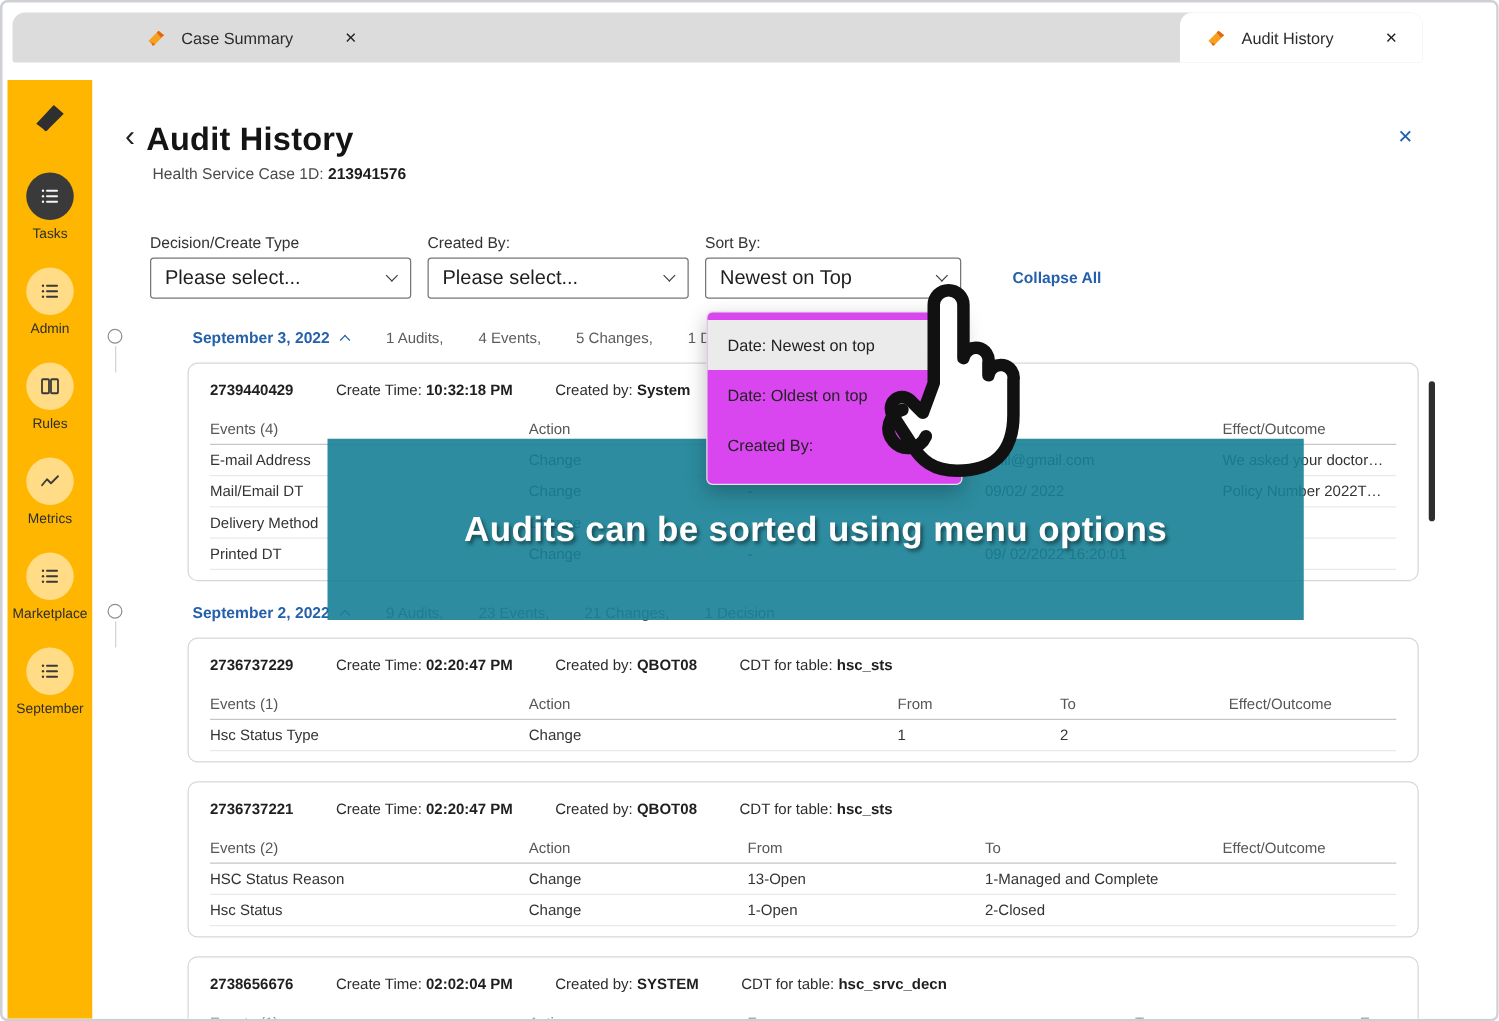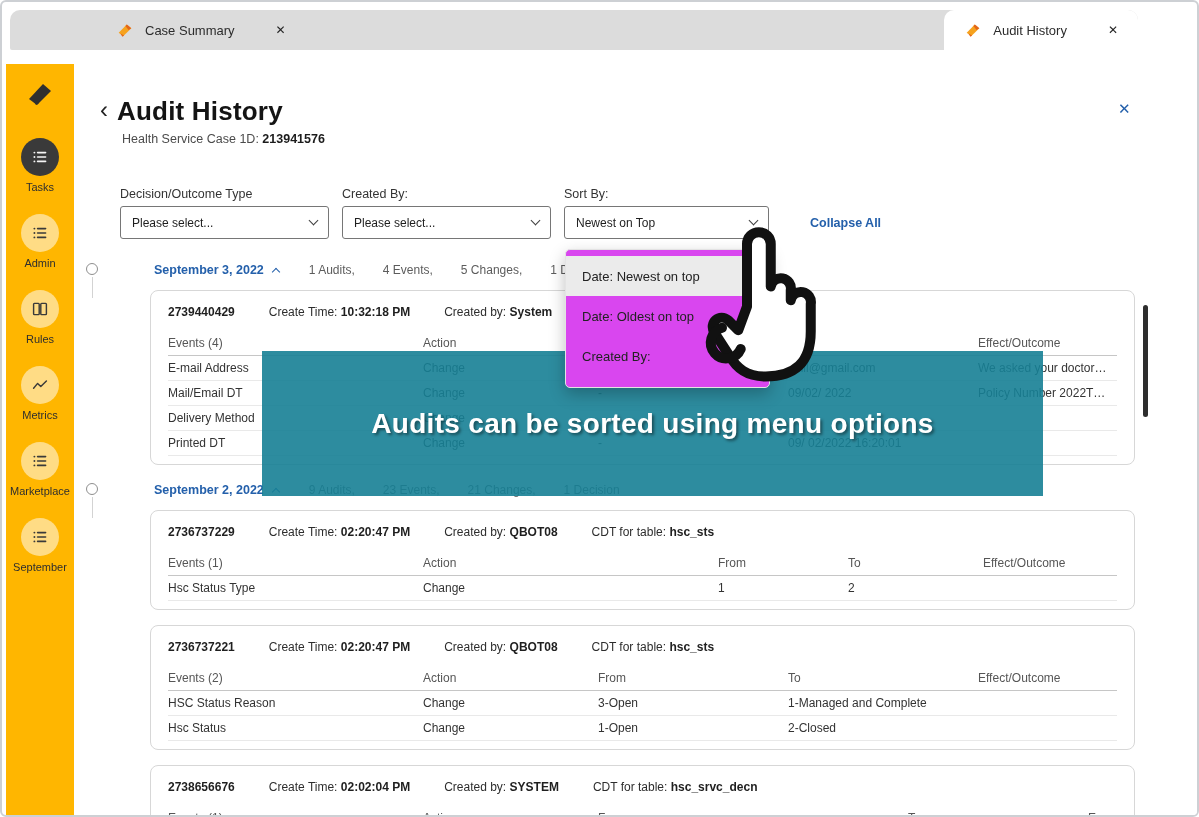--- a/index.html
+++ b/index.html
@@ -66,21 +66,21 @@
     color: var(--blue, #2460ab); font-size: 15px; font-weight: bold; cursor: pointer;
   }
 
   
   .filters { margin: 41px 0 0 46px; display: flex; gap: 13px; }
   .field { display: flex; flex-direction: column; }
   .field .flabel { font-size: 12.5px; color: #333; }
   .selectbox {
     margin-top: 5px; height: 33px; border: 1px solid #767676; border-radius: 3px;
     background: #fff; display: flex; align-items: center; justify-content: space-between;
-    padding: 0 11px; font-size: 12px; color: #1e1e1e; cursor: pointer;
+    padding: 0 11px; font-size: 16px; color: #1e1e1e; cursor: pointer;
   }
   .w209 { width: 209px; } .w205 { width: 205px; }
   .chev-down {
     width: 7px; height: 7px; border-right: 1.7px solid #3f3f3f; border-bottom: 1.7px solid #3f3f3f;
     transform: rotate(45deg); margin-top: -4px;
   }
   .collapse-wrap { padding-top: 26px; margin-left: 28px; }
   .collapse-link { font-size: 12.5px; font-weight: bold; color: var(--blue, #2460ab); cursor: pointer; }
 
   
@@ -264,21 +264,21 @@
       <span class="back-chevron">‹</span>
       <span class="page-title">Audit History</span>
     </div>
     <div class="case-line">
       <span>Health Service Case 1D:</span>
       <b>213941576</b>
     </div>
 
     <div class="filters">
       <div class="field w209">
-        <span class="flabel">Decision/Outcome Type</span>
+        <span class="flabel">Decision/Create Type</span>
         <div class="selectbox w209">
           <span>Please select...</span>
           <span class="chev-down"></span>
         </div>
       </div>
       <div class="field w209">
         <span class="flabel">Created By:</span>
         <div class="selectbox w209">
           <span>Please select...</span>
           <span class="chev-down"></span>
@@ -411,21 +411,21 @@
                 <div class="cell">Events (2)</div>
                 <div class="cell">Action</div>
                 <div class="cell">From</div>
                 <div class="cell">To</div>
                 <div class="cell">Effect/Outcome</div>
               </div>
     <div class="tbody">
                 <div class="trow tr">
                   <div class="cell">HSC Status Reason</div>
                   <div class="cell">Change</div>
-                  <div class="cell">3-Open</div>
+                  <div class="cell">13-Open</div>
                   <div class="cell">1-Managed and Complete</div>
                   <div class="cell"></div>
                 </div>
                 <div class="trow tr">
                   <div class="cell">Hsc Status</div>
                   <div class="cell">Change</div>
                   <div class="cell">1-Open</div>
                   <div class="cell">2-Closed</div>
                   <div class="cell"></div>
                 </div>

